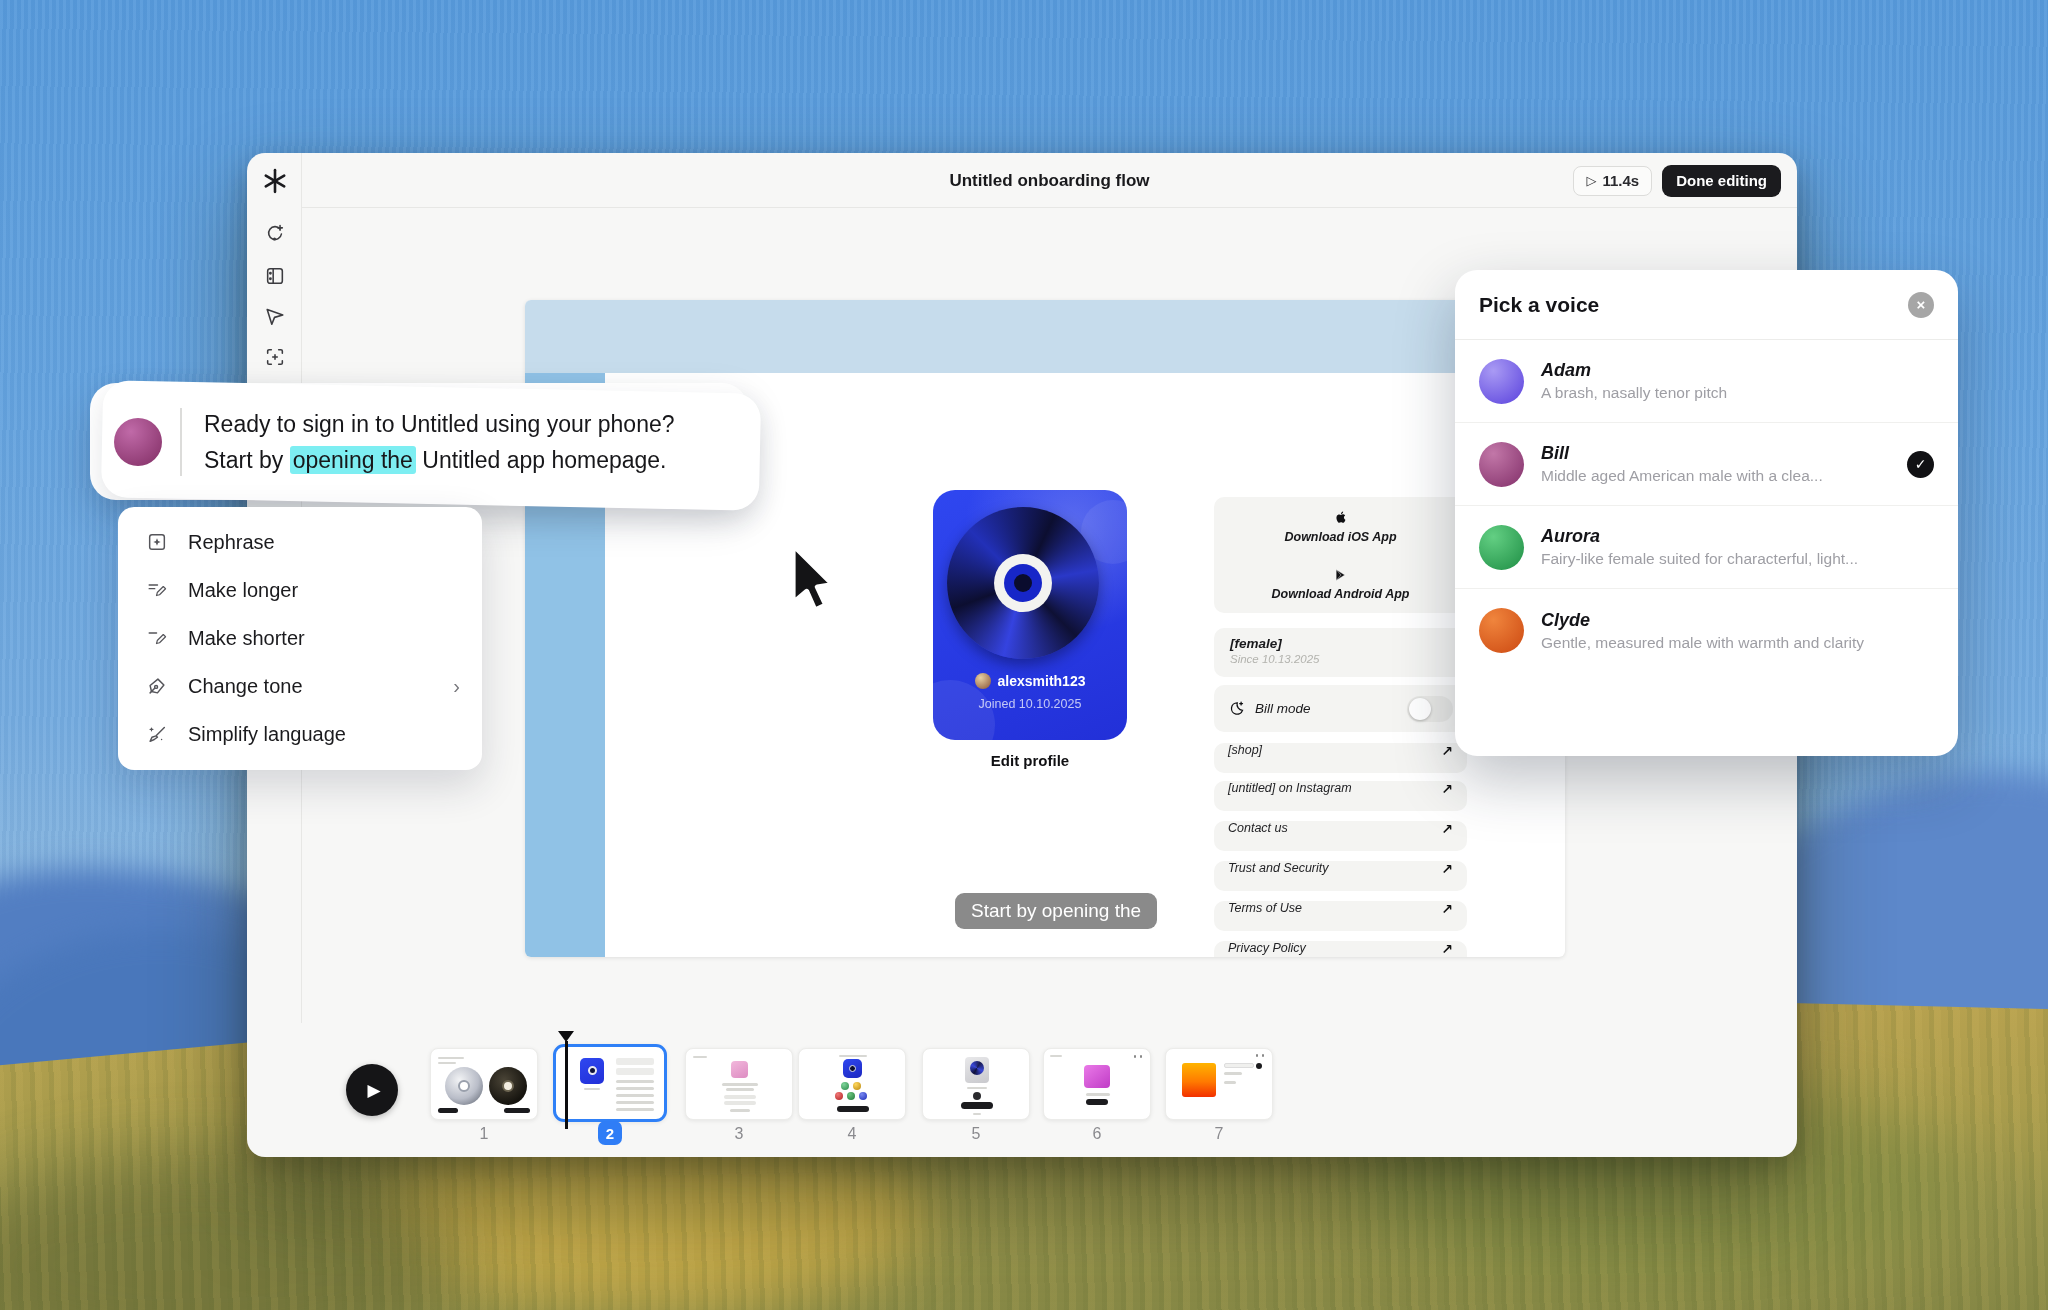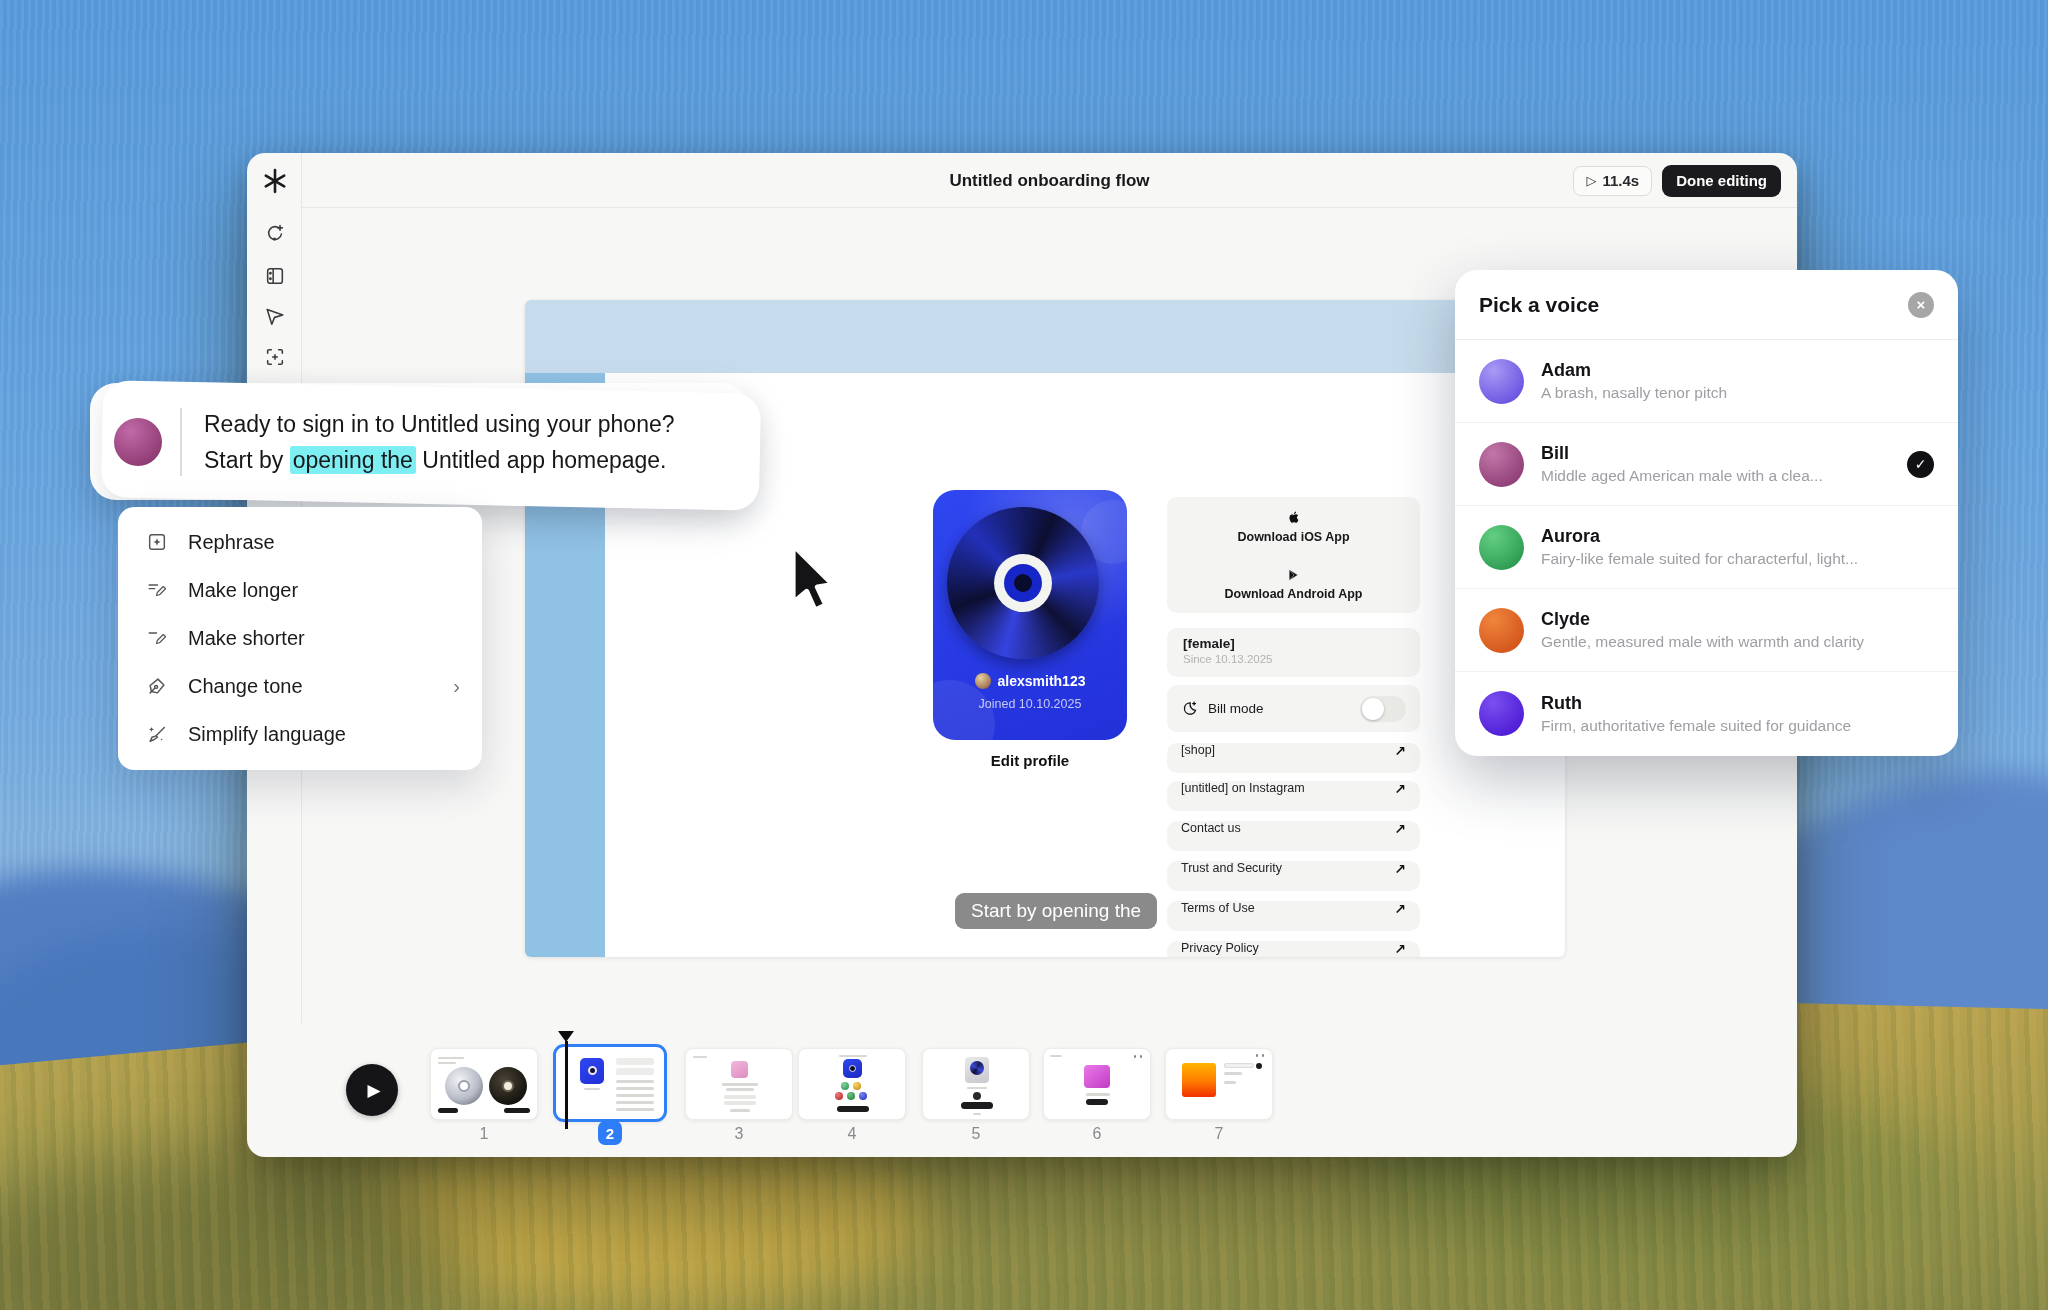--- a/index.html
+++ b/index.html
@@ -61,21 +61,21 @@
     box-shadow:0 6px 14px rgba(0,0,20,.35); display:flex; align-items:center; justify-content:center; }
   .disc-ring { width:58px; height:58px; border-radius:50%; background:#f3f3f0; display:flex; align-items:center; justify-content:center; }
   .disc-inner { width:38px; height:38px; border-radius:50%; background:#1726c8; display:flex; align-items:center; justify-content:center; }
   .disc-hole { width:18px; height:18px; border-radius:50%; background:#0a0c2e; }
   .profile-user { position:absolute; left:0; right:0; top:183px; display:flex; align-items:center; justify-content:center; gap:7px; }
   .profile-avatar { width:16px; height:16px; border-radius:50%; background:radial-gradient(circle at 35% 30%, #e7cfa2, #9a6a4a 80%); }
   .profile-username { color:#ffffff; font-size:14px; font-weight:600; }
   .profile-joined { position:absolute; left:0; right:0; top:207px; text-align:center; color:rgba(255,255,255,.72); font-size:12.5px; }
   .edit-profile { position:absolute; left:408px; top:452px; width:194px; text-align:center; font-size:15px; font-weight:700; color:#101013; }
 
-  .rc-card { position:absolute; left:642px; width:253px; background:#f4f4f2; border-radius:10px; }
+  .rc-card { position:absolute; left:689px; width:253px; background:#f4f4f2; border-radius:10px;font-style:italic; }
   .dl-card { top:197px; height:116px; }
   .dl-item { height:58px; display:flex; flex-direction:column; align-items:center; justify-content:center; gap:5px; }
   .dl-label { font-size:12.5px; font-weight:700; color:#17171a; }
   .member-card { top:328px; height:49px; padding:8px 16px; }
   .member-label { font-size:13.5px; font-weight:700; color:#19191c; }
   .member-since { font-size:11.5px; color:#b3b3ae; margin-top:2px; }
   .dark-card { top:385px; height:47px; display:flex; align-items:center; padding:0 14px; gap:10px; }
   .dark-label { font-size:13.5px; color:#19191c; }
   .toggle { margin-left:auto; width:46px; height:26px; border-radius:13px; background:#e9e9e6; position:relative; }
   .toggle .knob { position:absolute; left:2px; top:2px; width:22px; height:22px; border-radius:50%; background:#ffffff;
@@ -134,21 +134,21 @@
   .vp-close { margin-left:auto; width:26px; height:26px; border-radius:50%; background:#a6a6a6; color:#fff;
     display:flex; align-items:center; justify-content:center; font-size:15px; font-weight:700; }
   .voice-row { height:83px; display:flex; align-items:center; padding:0 24px; gap:17px; border-bottom:1px solid #f0f0ee; }
   .voice-row:last-child { border-bottom:none; }
   .v-avatar { width:45px; height:45px; border-radius:50%; flex:none; }
   .va0 { background:radial-gradient(circle at 32% 26%, #a99af4, #6b55e2 78%); }
   .va1 { background:radial-gradient(circle at 32% 26%, #c277a8, #903f77 78%); }
   .va2 { background:radial-gradient(circle at 32% 26%, #63cf83, #2d9c52 78%); }
   .va3 { background:radial-gradient(circle at 32% 26%, #f0853d, #d4561b 78%); }
   .va4 { background:radial-gradient(circle at 32% 26%, #7a4ff0, #4f1dd6 78%); }
-  .v-name { font-size:18px; font-weight:700; color:#141418; }
+  .v-name { font-size:18px; font-weight:700; color:#141418;font-style:italic; }
   .v-desc { font-size:15.5px; color:#9e9ea4; margin-top:3px; white-space:nowrap; }
   .v-check { margin-left:auto; width:27px; height:27px; border-radius:50%; background:#111114; color:#fff;
     display:flex; align-items:center; justify-content:center; font-size:14px; font-weight:700; flex:none; }
 
   .cursor { position:absolute; left:783px; top:541px; z-index:40; }
 </style>
 </head>
 <body>
 
 <div class="desktop">
@@ -467,26 +467,19 @@
       <div class="v-desc">Fairy-like female suited for characterful, light...</div>
     </div>
   </div>
   <div class="voice-row">
     <div class="v-avatar va3"></div>
     <div>
       <div class="v-name">Clyde</div>
       <div class="v-desc">Gentle, measured male with warmth and clarity</div>
     </div>
   </div>
-  <div class="voice-row">
-    <div class="v-avatar va4"></div>
-    <div>
-      <div class="v-name">Ruth</div>
-      <div class="v-desc">Firm, authoritative female suited for guidance</div>
-    </div>
-  </div>
 </div>
 
 <div class="cursor">
   <svg width="58" height="88" viewBox="0 0 29 44">
     <path d="M5 2 L5 31 L11.8 25.2 L16 34.6 L21.4 32 L17.2 23 L25 21.8 Z" fill="#141416" stroke="#ffffff" stroke-width="2.6" stroke-linejoin="round"></path>
   </svg>
 </div>
 
 </body></html>

